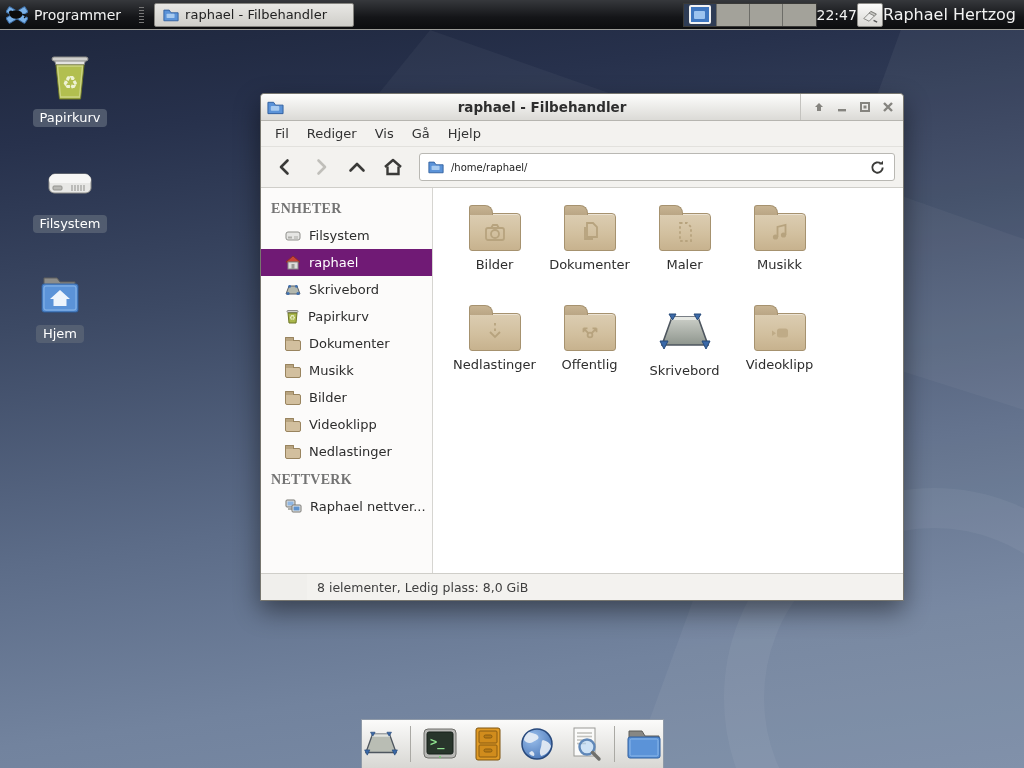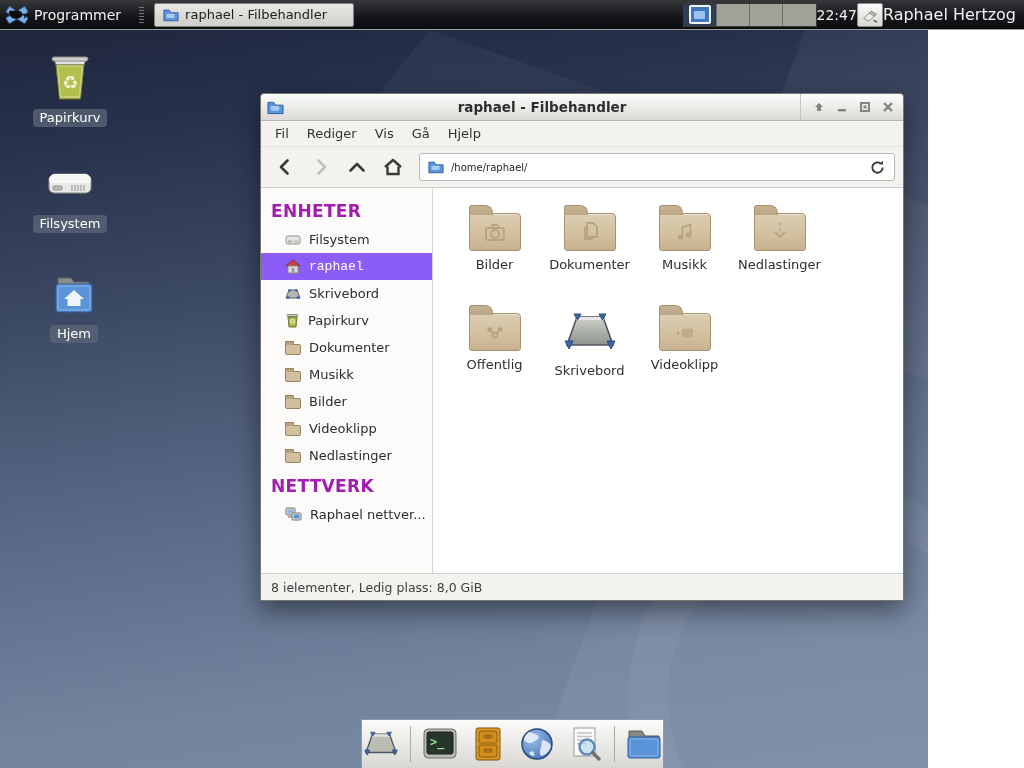--- a/index.html
+++ b/index.html
@@ -1,17 +1,17 @@
 <!DOCTYPE html>
 <html><head>
 <meta charset="utf-8">
 <style>
   * { margin:0; padding:0; box-sizing:border-box; }
   html,body { width:1024px; height:768px; overflow:hidden; font-family:"DejaVu Sans", sans-serif; }
-  .desktop { position:absolute; inset:0; width:928px; height:768px;
+  .desktop { position:absolute; inset:0; width:1024px; height:768px;
     background:linear-gradient(172deg,#1c2439 0%,#27314c 16%,#3c4964 36%,#5c6c88 62%,#72839e 82%,#7b8ca6 100%);
   }
   .swirl-a { position:absolute; top:30px; right:0; width:560px; height:738px; opacity:.05; background:#fff;
     clip-path:polygon(78% 0, 100% 0, 100% 100%, 30% 100%); }
   .swirl-b { position:absolute; top:30px; left:0; width:1024px; height:380px; opacity:.04; background:#fff;
     clip-path:polygon(42% 0, 100% 55%, 100% 100%, 30% 40%); }
   .swirl-ring { position:absolute; border:40px solid rgba(255,255,255,.05); border-radius:50%; }
 
   
   .panel { position:absolute; top:0; left:0; width:1024px; height:30px;
@@ -57,28 +57,28 @@
   .menu-item { padding:3px 8px; border-radius:2px; }
   .toolbar { height:41px; background:#f3f2ef; display:flex; align-items:center; gap:4px; padding:0 8px;
     border-bottom:1px solid #cfcec9; }
   .tool-btn { width:32px; height:30px; display:flex; align-items:center; justify-content:center; border-radius:3px; }
   .pathbar { flex:1; height:28px; margin-left:6px; background:#fff; border:1px solid #b9b8b3; border-radius:3px;
     display:flex; align-items:center; gap:7px; padding:0 8px; font-size:10px; color:#1c1c1c; }
   .pathbar .path-text { flex:1; }
   .win-body { flex:1; display:flex; min-height:0; border-bottom:1px solid #cfcec9; }
   .sidebar { width:172px; background:#fcfbfa; border-right:1px solid #d6d5d1; overflow:hidden;
     font-size:13px; color:#2d2d2d; padding-top:6px; }
-  .side-header { font-weight:bold; font-size:17px; color:#a21caf; padding:7px 10px 5px; letter-spacing:.3px; }
+  .side-header { font-weight:bold; font-size:14px; color:#737373; padding:7px 10px 5px; letter-spacing:.3px;font-family:Liberation Serif, serif; }
   .side-item { display:flex; align-items:center; gap:8px; height:27px; padding-left:24px; white-space:nowrap; }
-  .side-item.selected { background:#8b5cf6; color:#fff;font-family:Liberation Mono, monospace; }
+  .side-item.selected { background:#701a75; color:#fff; }
   .files { flex:1; background:#fff; padding:14px 0 0 14px; display:flex; flex-wrap:wrap; align-content:flex-start; }
   .fcell { width:95px; height:100px; display:flex; flex-direction:column; align-items:center; gap:6px; }
   .fcell .flabel { font-size:13px; color:#2e2e2e; }
   .statusbar { height:26px; background:#f3f2ef; display:flex; align-items:center; padding:0 10px;
-    font-size:12.5px; color:#3f3f3f; }
+    font-size:12.5px; color:#3f3f3f;margin-left:46px; }
 
   
   .fold { position:relative; width:52px; height:38px; margin-top:11px;
     background:linear-gradient(180deg,#dccdb2 0%,#d2c09f 55%,#c8b violet 100%);
     background:linear-gradient(180deg,#dccdb2 0%,#d2c09f 55%,#c7b28e 100%);
     border:1px solid #a6926f; border-radius:2px 4px 3px 3px;
     box-shadow:inset 0 1px 0 rgba(255,255,255,.45);
     display:flex; align-items:center; justify-content:center; }
   .fold::before { content:""; position:absolute; top:-9px; left:-1px; width:22px; height:9px;
     background:linear-gradient(#c7b392,#baa685); border:1px solid #a6926f; border-bottom:none;
@@ -169,21 +169,21 @@
         <path d="M27 25v6"></path>
           <path d="M30 25v6"></path>
           <path d="M33 25v6"></path>
           <path d="M36 25v6"></path>
           <path d="M39 25v6"></path>
       </g>
     </svg>
     <span class="dlabel">Filsystem</span>
   </div>
 
-  <div class="dicon" style="left:19px; top:270px;">
+  <div class="dicon" style="left:5px; top:270px;">
     <svg width="50" height="50" viewBox="0 0 50 50">
       <path d="M9 8h13l3 4h15v8H9z" fill="#8d8d8a" stroke="#5f5f5c"></path>
       <rect x="7" y="14" width="36" height="28" rx="2" fill="#5b93d8" stroke="#2f5f9e"></rect>
       <rect x="9" y="16" width="32" height="24" rx="2" fill="none" stroke="#8cb8ea"></rect>
       <path d="M25 20l-10 9h3.5v7h13v-7H35z" fill="#edf4fc"></path>
     </svg>
     <span class="dlabel">Hjem</span>
   </div>
 
   <div class="window">
@@ -353,20 +353,28 @@
         <div class="fcell">
           <div class="fold">
             <svg width="26" height="26" viewBox="0 0 26 26">
               <g fill="none" stroke="#b7a37e" stroke-width="1.8">
                 <path d="M10 4h6l4 4v10h-10z"></path>
                 <path d="M8 8v12h8"></path>
               </g>
             </svg>
           </div>
           <span class="flabel">Dokumenter</span>
+        </div>
+        <div class="fcell">
+          <div class="fold">
+            <svg width="26" height="26" viewBox="0 0 26 26">
+              <path d="M8 4h7l4 4v14H8z" fill="none" stroke="#b7a37e" stroke-width="1.8" stroke-dasharray="2.5 2.5"></path>
+            </svg>
+          </div>
+          <span class="flabel">Maler</span>
         </div>
         <div class="fcell">
           <div class="fold">
             <svg width="26" height="26" viewBox="0 0 26 26">
               <g fill="none" stroke="#b7a37e" stroke-width="1.8">
                 <path d="M10.5 18V8l8-2v10"></path>
               </g>
               <circle cx="8.5" cy="18" r="2.6" fill="#b7a37e"></circle>
               <circle cx="16.5" cy="16" r="2.6" fill="#b7a37e"></circle>
             </svg>

